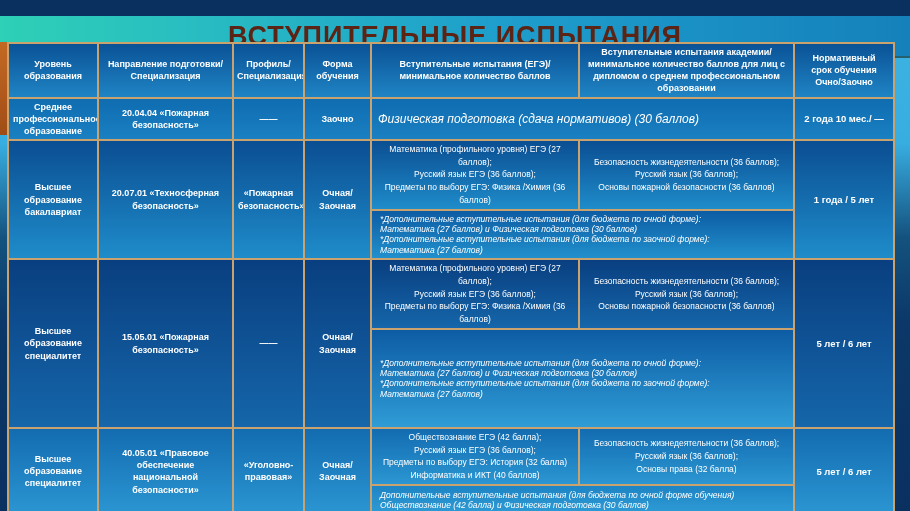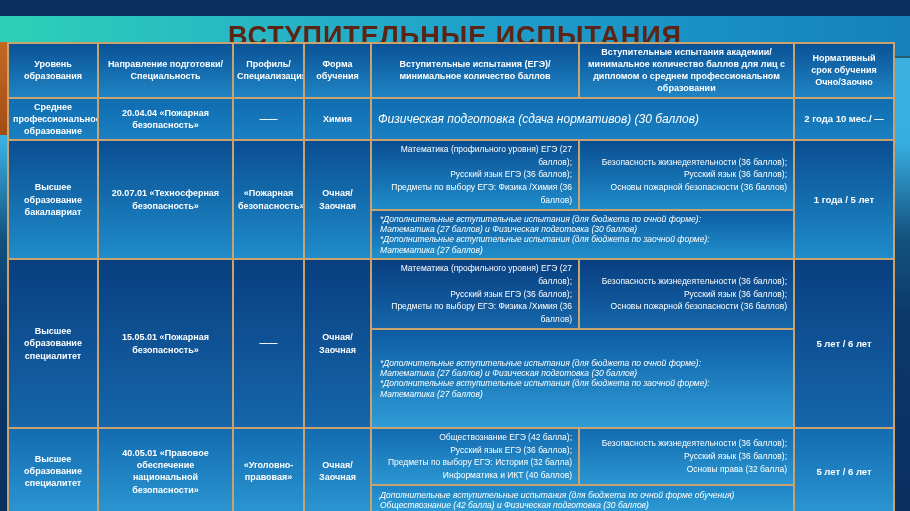--- a/index.html
+++ b/index.html
@@ -13,21 +13,21 @@
   .title{color:#5c2414;font-weight:800;font-size:27px;letter-spacing:1px;
     transform:scaleY(1.05);white-space:nowrap;}
   .orange-strip{position:absolute;left:0;top:42px;width:9px;height:93px;
     background:linear-gradient(180deg,#c26a22 0%,#b0581c 60%,#9e4d15 100%);}
   table{position:absolute;left:7px;top:42px;width:886px;border-collapse:collapse;
     table-layout:fixed;color:#fff;}
   td,th{border:2px solid #c9a26e;vertical-align:middle;overflow:hidden;
     white-space:pre-line;font-weight:normal;}
   th{font-weight:bold;font-size:9px;text-align:center;line-height:1.35;padding:2px 3px;}
   .c{font-weight:bold;font-size:9px;text-align:center;line-height:1.35;padding:2px 4px;}
-  .list{font-size:8.5px;text-align:right;line-height:1.5;padding:2px 6px;}
+  .list{font-size:8.5px;text-align:center;line-height:1.5;padding:2px 6px;}
   .add{font-size:8.5px;font-style:italic;text-align:left;line-height:1.22;padding:3px 8px;}
   .merged-italic{font-size:12px;font-style:italic;text-align:left;padding:2px 6px;}
   .term{font-weight:bold;font-size:9.5px;text-align:center;padding:8px 4px;}
   tr.h  > *{background:linear-gradient(180deg,#0a5296,#1f84c4);}
   tr.r1 > td{background:linear-gradient(180deg,#0f6cb0,#1a80c2);}
   tr.r2a> td{background:linear-gradient(180deg,#0a4e92,#1f8cca);}
   tr.r2b> td{background:linear-gradient(180deg,#0d5ca4,#2190cc);}
   tr.r3a> td{background:linear-gradient(180deg,#093f80,#1566aa);}
   tr.r3b> td{background:linear-gradient(180deg,#0d5ca4,#2f9cd6);}
   tr.r4a> td{background:linear-gradient(180deg,#136cb0,#2b96d2);}
@@ -52,21 +52,21 @@
         <col style="width:208px">
         <col style="width:215px">
       <col style="width:100px">
     </colgroup>
 
     <tbody>
         <tr class="h" style="height:53px">
       <th>Уровень
 образования</th>
       <th>Направление подготовки/
-Специальность</th>
+Специализация</th>
       <th>Профиль/
 Специализация</th>
       <th>Форма
 обучения</th>
       <th>Вступительные испытания (ЕГЭ)/
 минимальное количество баллов</th>
       <th>Вступительные испытания академии/
 минимальное количество баллов для лиц с
 дипломом о среднем профессиональном
 образовании</th>
@@ -75,21 +75,21 @@
 Очно/Заочно</th>
     </tr>
 
     <tr class="r1" style="height:27px">
       <td class="c">Среднее
 профессиональное
 образование</td>
       <td class="c">20.04.04 «Пожарная
 безопасность»</td>
       <td class="c">——</td>
-      <td class="c">Химия</td>
+      <td class="c">Заочно</td>
       <td class="merged-italic" colspan="2">Физическая подготовка (сдача нормативов) (30 баллов)</td>
       <td class="term">2 года 10 мес./ —</td>
     </tr>
 
     <tr class="r2a" style="height:46px">
       <td class="c" rowspan="2">Высшее образование
 бакалавриат</td>
       <td class="c" rowspan="2">20.07.01 «Техносферная
 безопасность»</td>
       <td class="c" rowspan="2">«Пожарная

